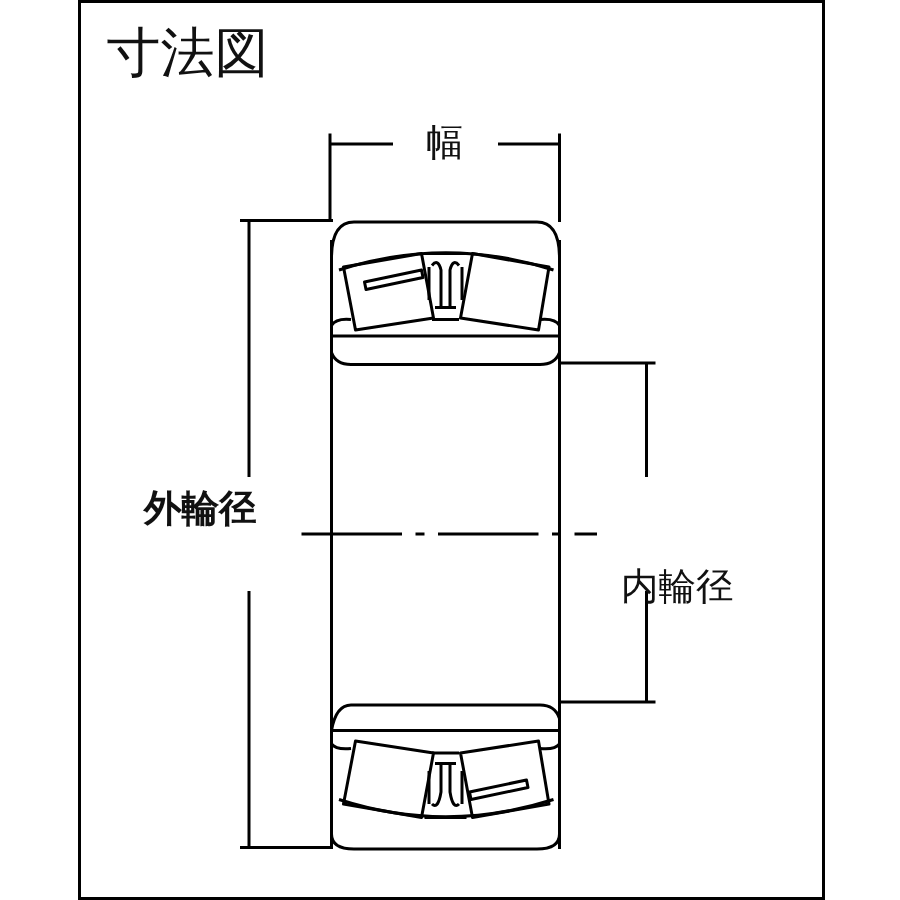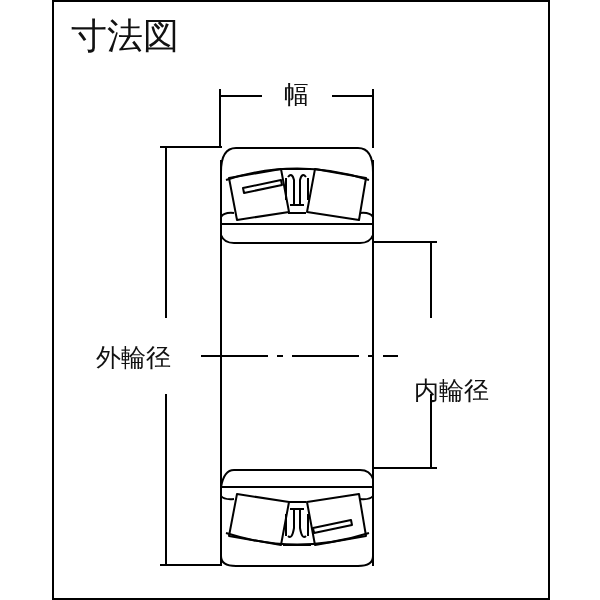--- a/index.html
+++ b/index.html
@@ -103,14 +103,14 @@
     <path d="M283,545 L311,545"></path>
     <path d="M290,509 L304,509"></path>
     <path d="M294,509 L294,528 Q292,540 288,536"></path>
     <path d="M300,509 L300,528 Q302,540 306,536"></path>
     <path d="M286,514 L286,536"></path>
     <path d="M308,514 L308,536"></path>
   </g>
 </svg>
 
 <div class="lbl" style="left:284px; top:80px;">幅</div>
-<div class="lbl" style="left:96px; top:343px;">外輪径</div>
+<div class="lbl" style="left:96px; top:324px;font-weight:bold;">外輪径</div>
 <div class="lbl" style="left:414px; top:340px;margin-top:36px;">内輪径</div>
 
 </body></html>

